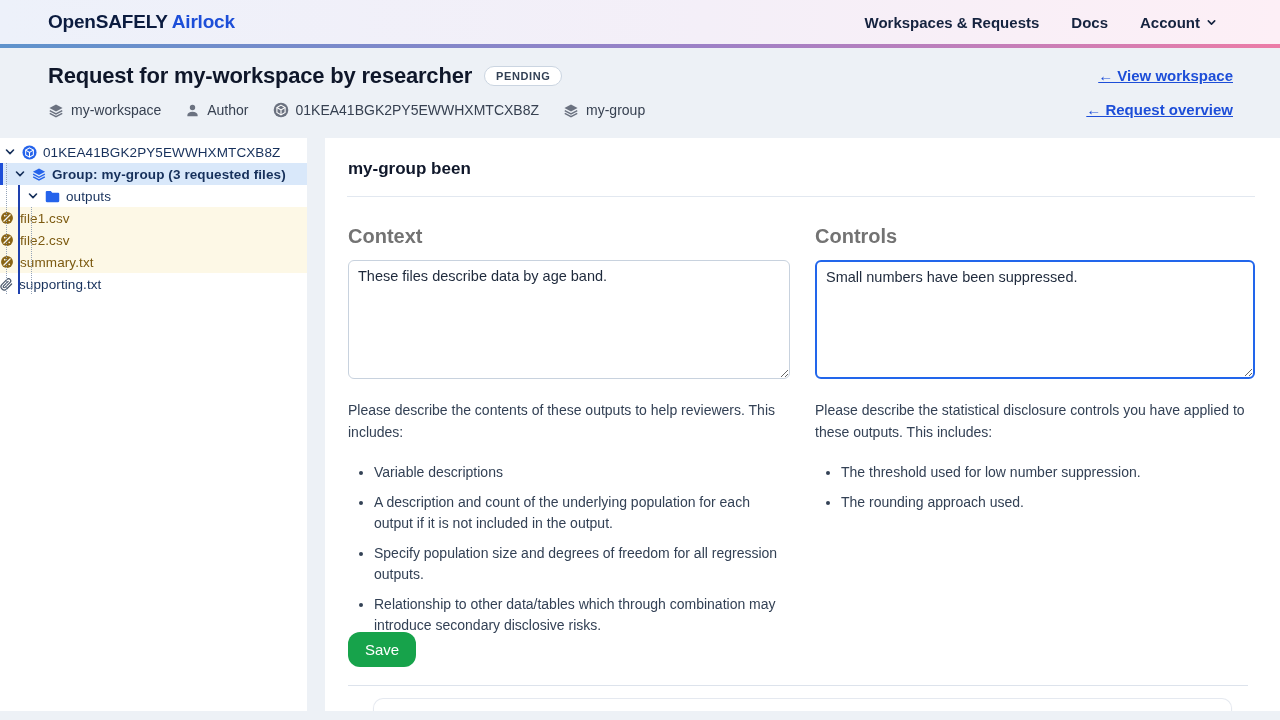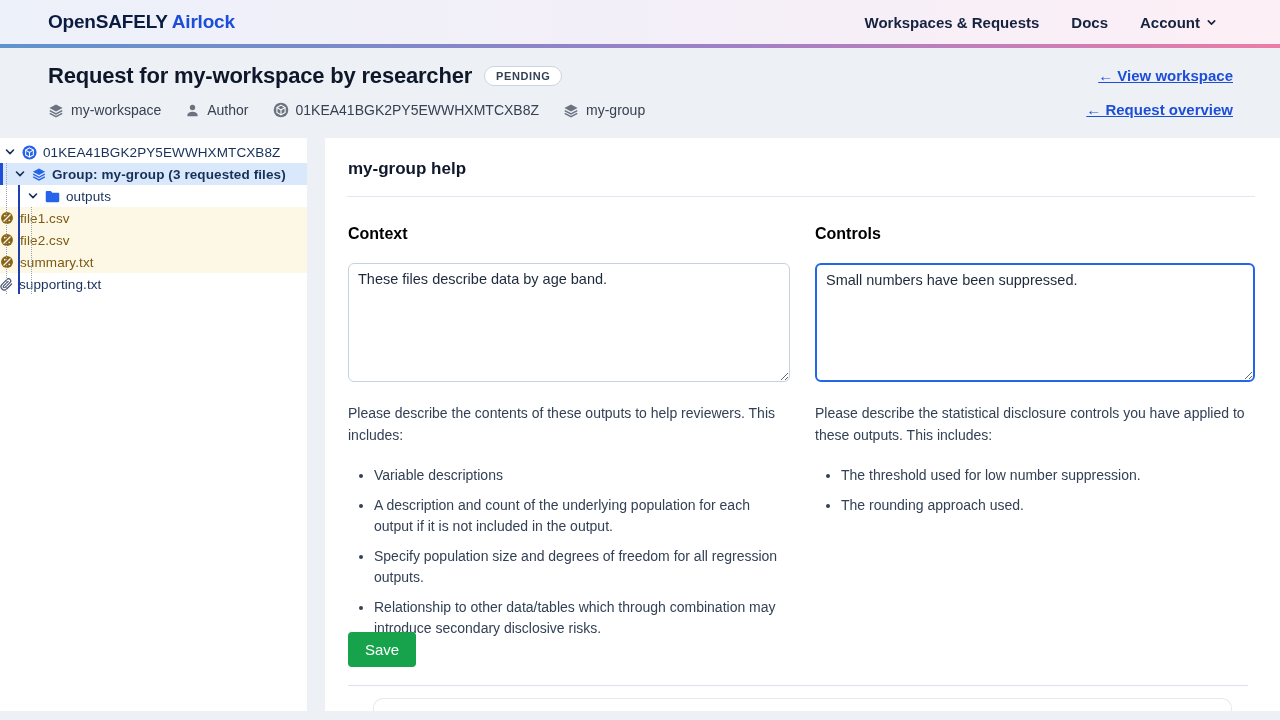--- a/index.html
+++ b/index.html
@@ -49,30 +49,30 @@
   .trow.pendingfile { background:#fdf8e6; color:#7c5a11; }
   .tlabel { letter-spacing:0.1px; }
 
   
   .mainpanel { position:absolute; left:325px; top:138px; width:955px; height:573px; background:#fff; overflow:hidden; }
   .groupheading { position:absolute; left:23px; top:21px; font-size:17px; font-weight:bold; color:#0f172a; }
   .hdivider { position:absolute; left:22px; right:25px; top:58px; border-top:1px solid #e2e8f0; }
   .col { position:absolute; top:87px; }
   .col.left { left:23px; width:442px; }
   .col.right { left:490px; width:440px; }
-  .colheading { font-size:16px; font-weight:bold; color:#000000; margin-bottom:20px; }
+  .colheading { font-size:20px; font-weight:bold; color:#737373; margin-bottom:12px; }
   textarea.field { width:100%; height:119px; border:1px solid #c8d2de; border-radius:6px;
                    padding:5px 9px; font-family:"Liberation Sans", sans-serif; font-size:14.5px;
                    color:#1e293b; line-height:1.45; resize:both; background:#fff; outline:none; }
   textarea.field.focused { border:2px solid #2266eb; }
   .helptext { margin-top:17px; font-size:14px; color:#334155; line-height:1.55; }
   ul.helplist { margin-top:19px; padding-left:26px; }
   ul.helplist li { font-size:14px; color:#334155; line-height:1.5; margin-bottom:9px; }
   .savebtn { position:absolute; left:23px; top:494px; background:#17a34b; color:#fff; border:none;
-             border-radius:4px; padding:9px 17px; font-family:"Liberation Sans", sans-serif;
+             border-radius:12px; padding:9px 17px; font-family:"Liberation Sans", sans-serif;
              font-size:15px; cursor:pointer; }
   .bdivider { position:absolute; left:23px; right:32px; top:547px; border-top:1px solid #dde3ec; }
   .commentsbox { position:absolute; left:48px; top:560px; width:859px; height:24px;
                  background:#fff; border:1px solid #e5e9f0; border-radius:10px 10px 0 0; border-bottom:none;
                  box-shadow:0 1px 2px rgba(15,23,42,0.04); }
 
   svg { display:block; }
 </style>
 </head>
 <body>
@@ -240,21 +240,21 @@
           <svg width="13" height="13" viewBox="0 0 24 24" fill="none" stroke="#475569" stroke-width="2.2" stroke-linecap="round" stroke-linejoin="round">
               <path d="M21.44 11.05l-9.19 9.19a6 6 0 0 1-8.49-8.49l9.19-9.19a4 4 0 0 1 5.66 5.66l-9.2 9.19a2 2 0 0 1-2.83-2.83l8.49-8.48"></path>
             </svg>
         </span>
         <span class="tlabel">supporting.txt</span>
       </div>
     </div>
   </aside>
 
   <main class="mainpanel">
-    <h2 class="groupheading">my-group help</h2>
+    <h2 class="groupheading">my-group been</h2>
     <div class="hdivider"></div>
 
     <div class="col left">
       <div class="colheading">Context</div>
       <textarea class="field" spellcheck="false" style="">These files describe data by age band.</textarea>
       <p class="helptext">Please describe the contents of these outputs to help reviewers. This includes:</p>
       <ul class="helplist">
         <li>Variable descriptions</li>
         <li>A description and count of the underlying population for each output if it is not included in the output.</li>
         <li>Specify population size and degrees of freedom for all regression outputs.</li>

